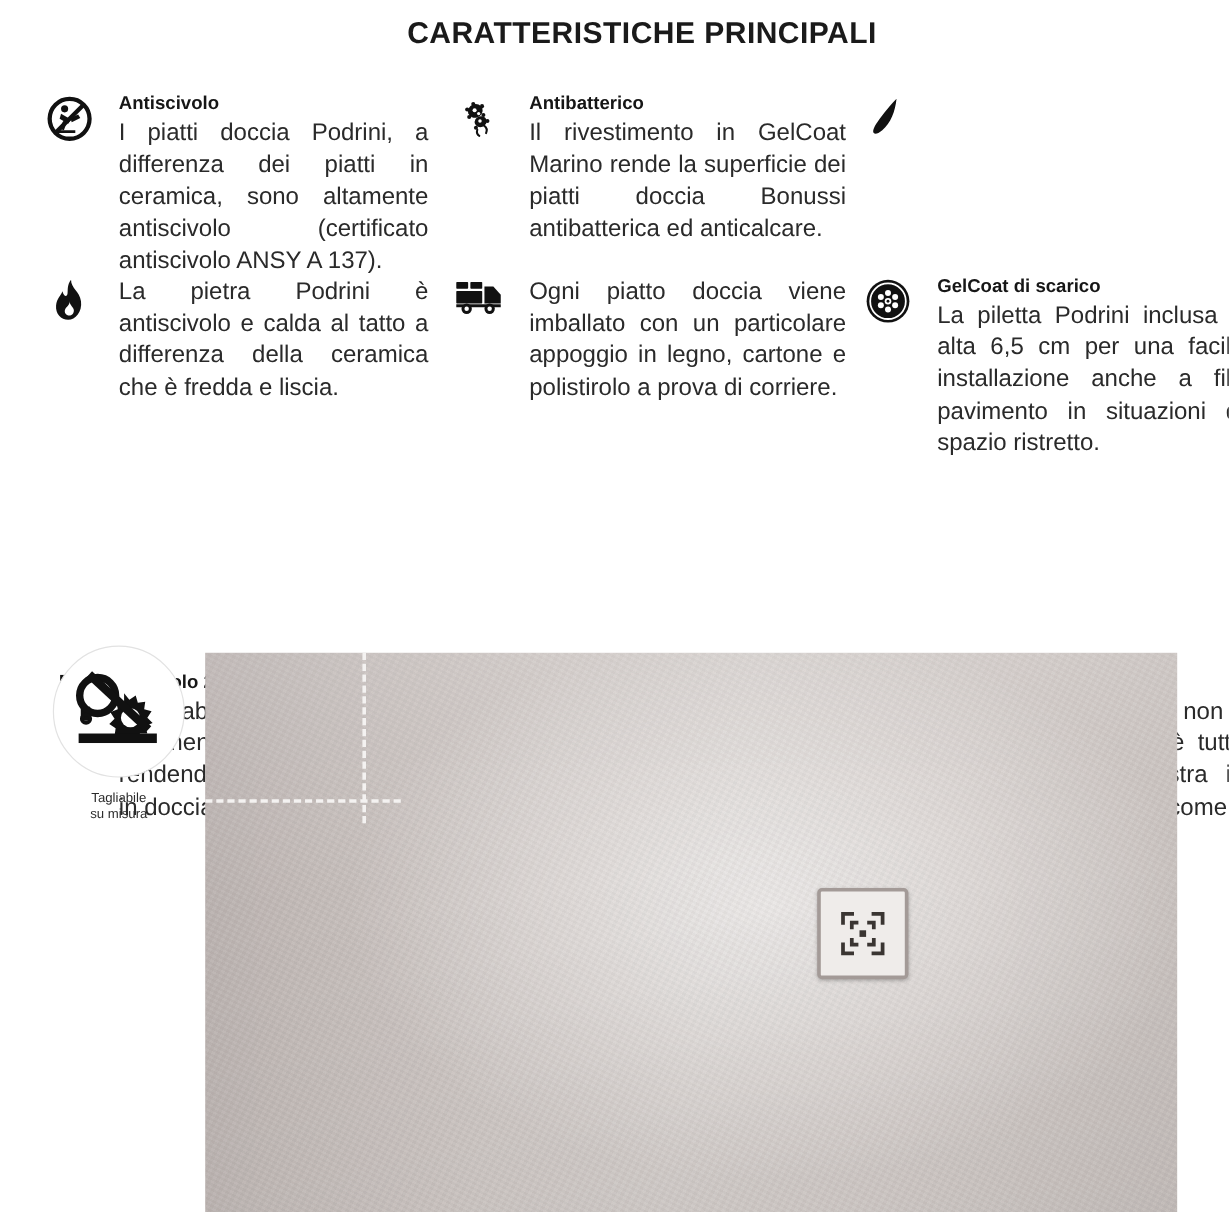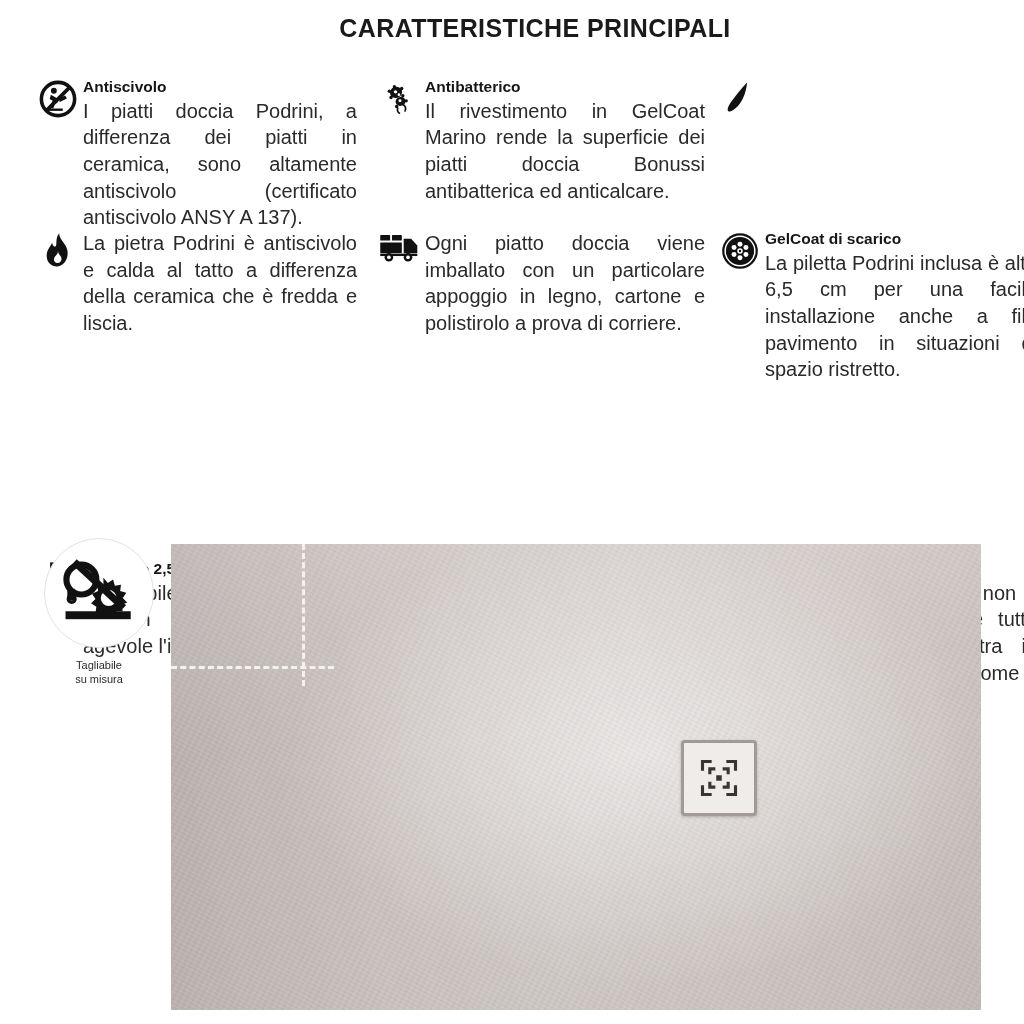--- a/index.html
+++ b/index.html
@@ -26,20 +26,21 @@
   .features {
     position: absolute;
     left: 0; top: 78px;
     width: 1024px;
   }
   .frow { display: flex; width: 1024px; }
   .fcell {
     display: flex;
     align-items: flex-start;
     padding-right: 10px;
+    gap: 16px;
   }
   .fcell.c1 { width: 344px; padding-left: 10px; }
   .fcell.c2 { width: 348px; padding-left: 8px; }
   .fcell.c3 { width: 332px; padding-left: 0px; }
 
   .ficon {
     flex: 0 0 auto;
     width: 50px;
     display: flex;
     justify-content: center;

